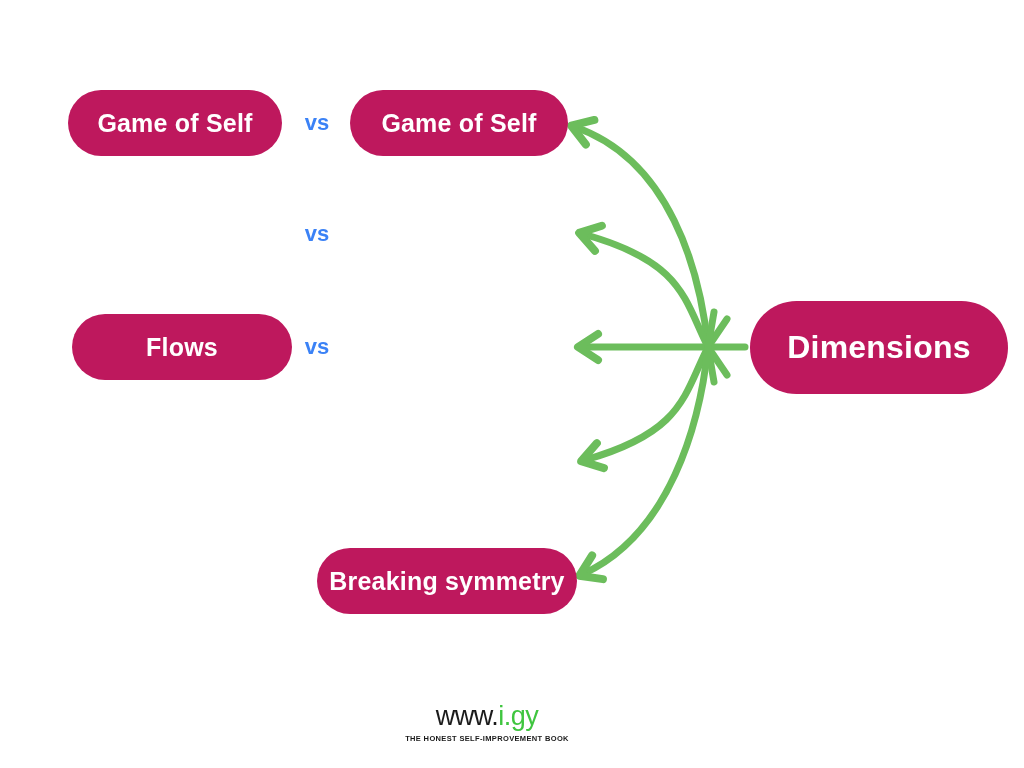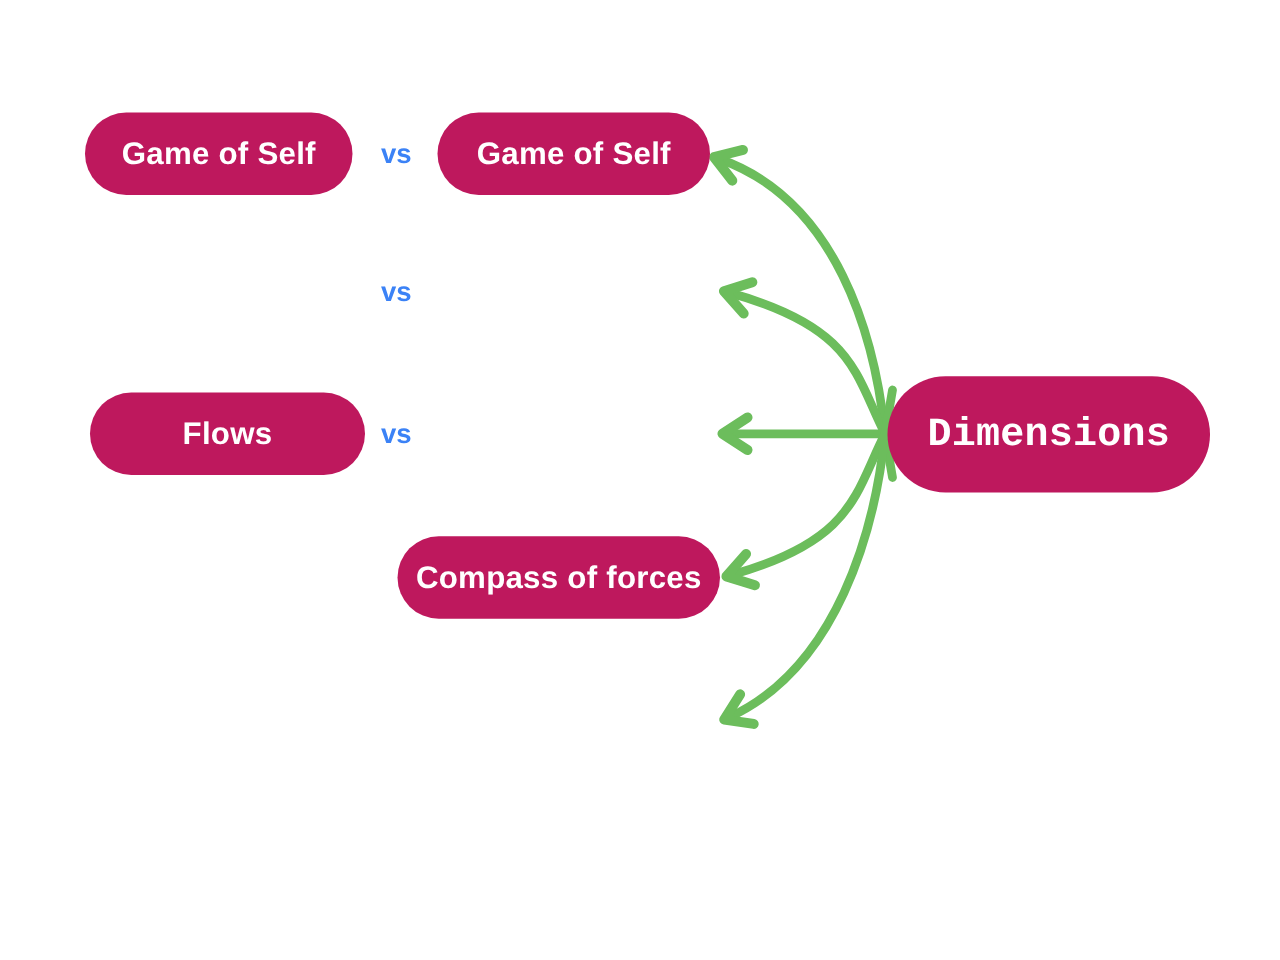--- a/index.html
+++ b/index.html
@@ -37,24 +37,23 @@
   }
   .pill.gos  { left: 68px;  top: 90px;  width: 214px; height: 66px; }
   .pill.gol  { left: 350px; top: 90px;  width: 218px; height: 66px; }
   .pill.hun  { left: 72px;  top: 200px; width: 220px; height: 66px; }
   .pill.she  { left: 356px; top: 200px; width: 219px; height: 66px; }
   .pill.flo  { left: 72px;  top: 314px; width: 220px; height: 66px; }
   .pill.box  { left: 362px; top: 314px; width: 213px; height: 66px; }
   .pill.com  { left: 318px; top: 429px; width: 258px; height: 66px; }
   .pill.bre  { left: 317px; top: 548px; width: 260px; height: 66px; }
   .pill.dim  {
-    left: 710px; top: 301px; width: 258px; height: 93px;
+    left: 750px; top: 301px; width: 258px; height: 93px;
     border-radius: 47px;
     font-size: 32px;
-    font-family: Liberation Mono, monospace;
   }
   .vs {
     position: absolute;
     z-index: 2;
     color: #3b82f6;
     font-weight: bold;
     font-size: 22px;
     transform: translate(-50%, -50%);
   }
   .vs.v1 { left: 317px; top: 123px; }
@@ -105,18 +104,24 @@
 
   <div class="pill gos">Game of Self</div>
   <div class="vs v1">vs</div>
   <div class="pill gol">Game of Self</div>
 
   <div class="vs v2">vs</div>
 
   <div class="pill flo">Flows</div>
   <div class="vs v3">vs</div>
 
-  <div class="pill com">Compass of forces</div>
+  <div class="pill bre">Breaking symmetry</div>
 
   <div class="pill dim">Dimensions</div>
 
+  <div class="footer-logo">
+    <div class="logo-line">
+      <span class="logo-prefix">www.</span><span class="logo-suffix">i.gy</span>
+    </div>
+    <div class="logo-tagline">THE HONEST SELF-IMPROVEMENT BOOK</div>
+  </div>
 
 </div>
 
 </body></html>

